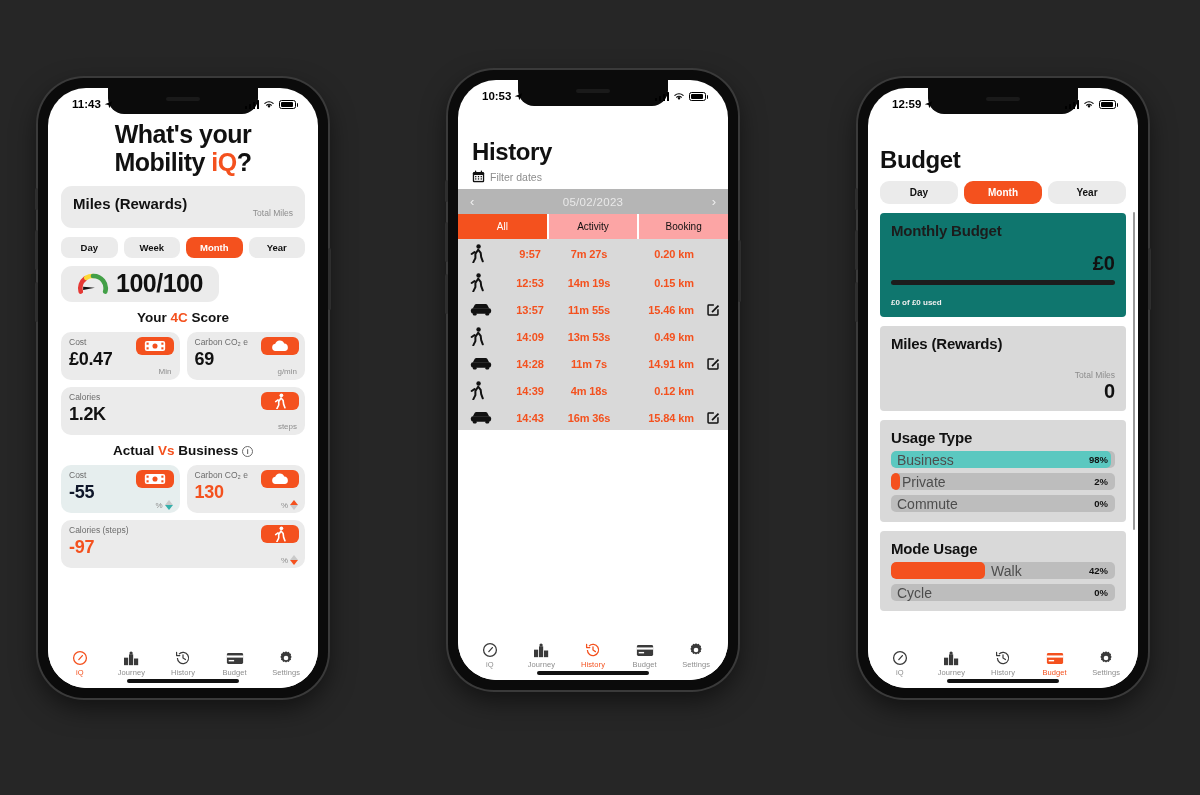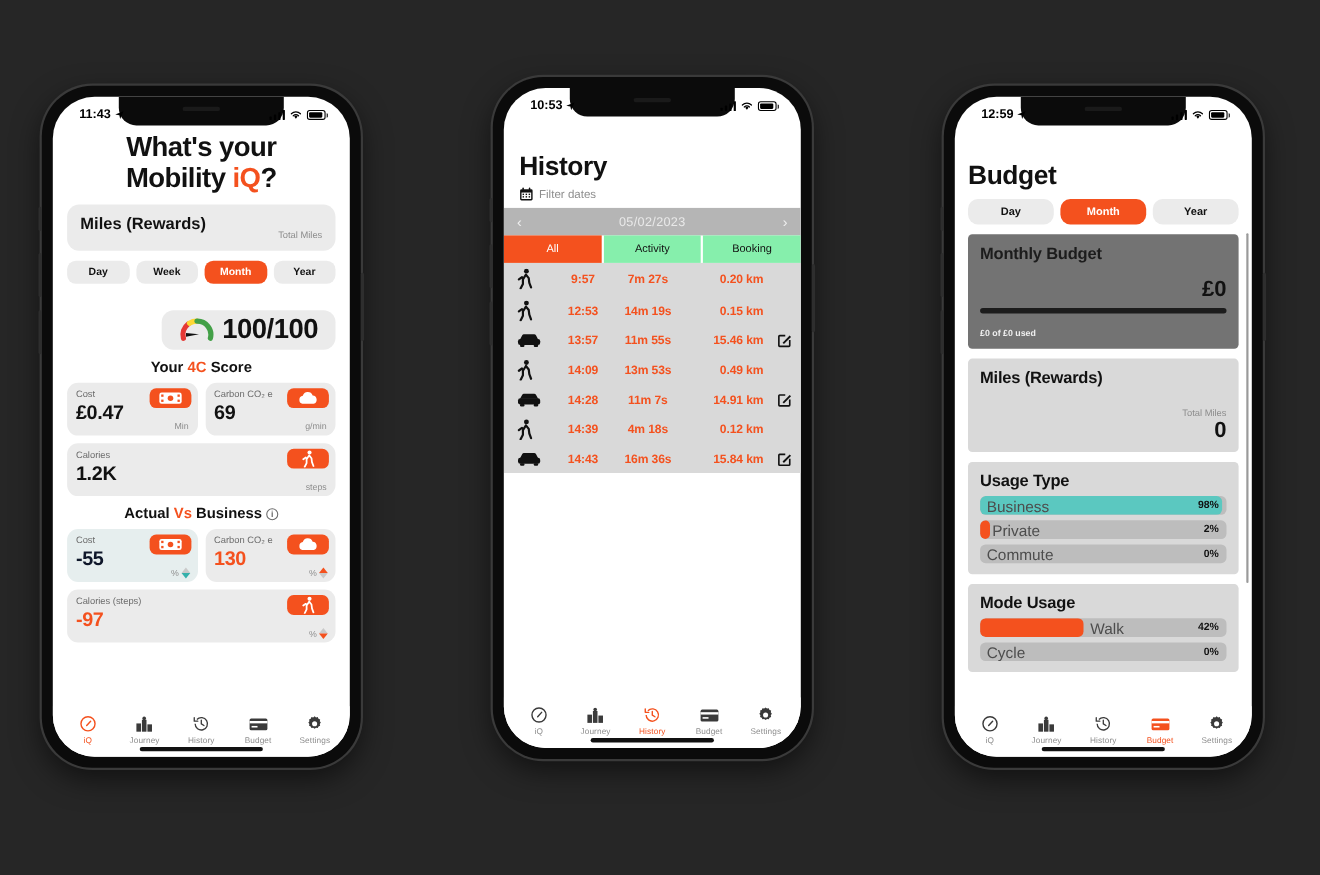--- a/index.html
+++ b/index.html
@@ -96,21 +96,21 @@
   .miles-title { font-size: 15px; font-weight: bold; color:#111; }
   .miles-right { text-align: right; margin-top: -4px; }
   .miles-sub { font-size: 8.5px; color:#8d8d8d; }
   .miles-val { font-size: 21px; font-weight: bold; color:#111; line-height:1; margin-top:1px; }
 
   .seg { display:flex; gap:6px; margin-top:9px; }
   .seg .s { flex:1; text-align:center; background:#ebebeb; border-radius:8px;
             font-size:9.5px; font-weight:bold; color:#111; padding:5px 0; }
   .seg .s.on { background:#F4511E; color:#fff; }
 
-  .score-row { display:flex; justify-content:flex-end; margin-top:24px; }
+  .score-row { display:flex; justify-content:flex-start; margin-top:8px; }
   .score-pill { background:#ebebeb; border-radius:11px; padding:3px 16px 4px;
                 display:flex; align-items:center; gap:7px; }
   .score-val { font-size:25px; font-weight:bold; color:#111; letter-spacing:-.5px; }
 
   .section-title { text-align:center; font-size:13.5px; font-weight:bold; color:#111; margin-top:8px; }
   .section-title .hl { color:#F4511E; }
   .info-i { display:inline-block; width:11px; height:11px; border:1.4px solid #6b6b6b;
             border-radius:50%; font-size:8px; line-height:9px; color:#6b6b6b; vertical-align:1px; }
 
   .kgrid { display:flex; gap:7px; margin-top:7px; }
@@ -137,41 +137,41 @@
   
   .p2-content { padding: 30px 0 0; }
   .page-title { font-size: 24px; font-weight: bold; color:#111; padding: 0 14px; letter-spacing:-.4px; }
   .filter-row { display:flex; align-items:center; gap:5px; padding: 4px 14px 6px; }
   .filter-text { font-size:10.5px; color:#8d8d8d; }
   .datenav { background:#b5b5b5; display:flex; align-items:center; justify-content:space-between;
              padding: 5px 12px; }
   .datenav .dtxt { font-size:11.5px; color:#e9e9e9; letter-spacing:.3px; }
   .datenav .arr { font-size:13px; color:#efefef; }
   .h-tabs { display:flex; gap:2px; }
-  .h-tabs .ht { flex:1; text-align:center; font-size:10px; color:#111; background:#86efac; padding:7px 0; }
+  .h-tabs .ht { flex:1; text-align:center; font-size:10px; color:#111; background:#fca5a5; padding:7px 0; }
   .h-tabs .ht.on { background:#F4511E; color:#fff; }
   .h-list { background:#d9d9d9; }
   .h-row { display:flex; align-items:center; padding: 5px 8px 5px 12px; gap:4px; }
   .h-row .hi { width:30px; display:flex; align-items:center; justify-content:flex-start; }
   .h-row .c1 { width:52px; text-align:center; }
   .h-row .c2 { flex:1; text-align:center; }
   .h-row .c3 { width:72px; text-align:right; }
   .h-row .c4 { width:22px; display:flex; justify-content:flex-end; align-items:center; }
   .h-row .t { font-size:11px; font-weight:bold; color:#F4511E; letter-spacing:-.1px; }
   .h-row .t.sm { font-size:9px; }
 
   
   .p3-content { padding: 30px 0 0; position:relative; }
   .p3-pad { padding: 0 12px; }
   .b-seg { display:flex; gap:6px; margin-top:7px; }
   .b-seg .s { flex:1; text-align:center; background:#ebebeb; border-radius:9px;
               font-size:10px; font-weight:bold; color:#111; padding:6px 0; }
   .b-seg .s.on { background:#F4511E; color:#fff; }
   .b-card { background:#d9d9d9; border-radius:4px; margin-top:9px; padding:9px 11px 10px; }
-  .b-card.dark { background:#737373; }
+  .b-card.dark { background:#0f766e; }
   .b-card .bt { font-size:15px; font-weight:bold; color:#111; letter-spacing:-.2px; }
   .b-card.dark .bt { color:#1c1c1c; }
   .b-amt { font-size:20px; font-weight:bold; color:#111; text-align:right; margin-top:14px; line-height:1; }
   .b-prog { height:5px; background:#1c1c1c; border-radius:3px; margin-top:7px; }
   .b-used { font-size:8px; font-weight:bold; color:#efefef; margin-top:13px; }
   .b-milesr { text-align:right; margin-top:18px; }
   .b-milesr .lb { font-size:8.5px; color:#8d8d8d; }
   .b-milesr .vv { font-size:20px; font-weight:bold; color:#111; line-height:1; margin-top:1px; }
   .bar-row { display:flex; align-items:center; background:#bdbdbd; border-radius:5px;
              margin-top:5px; height:17px; position:relative; overflow:hidden; }

